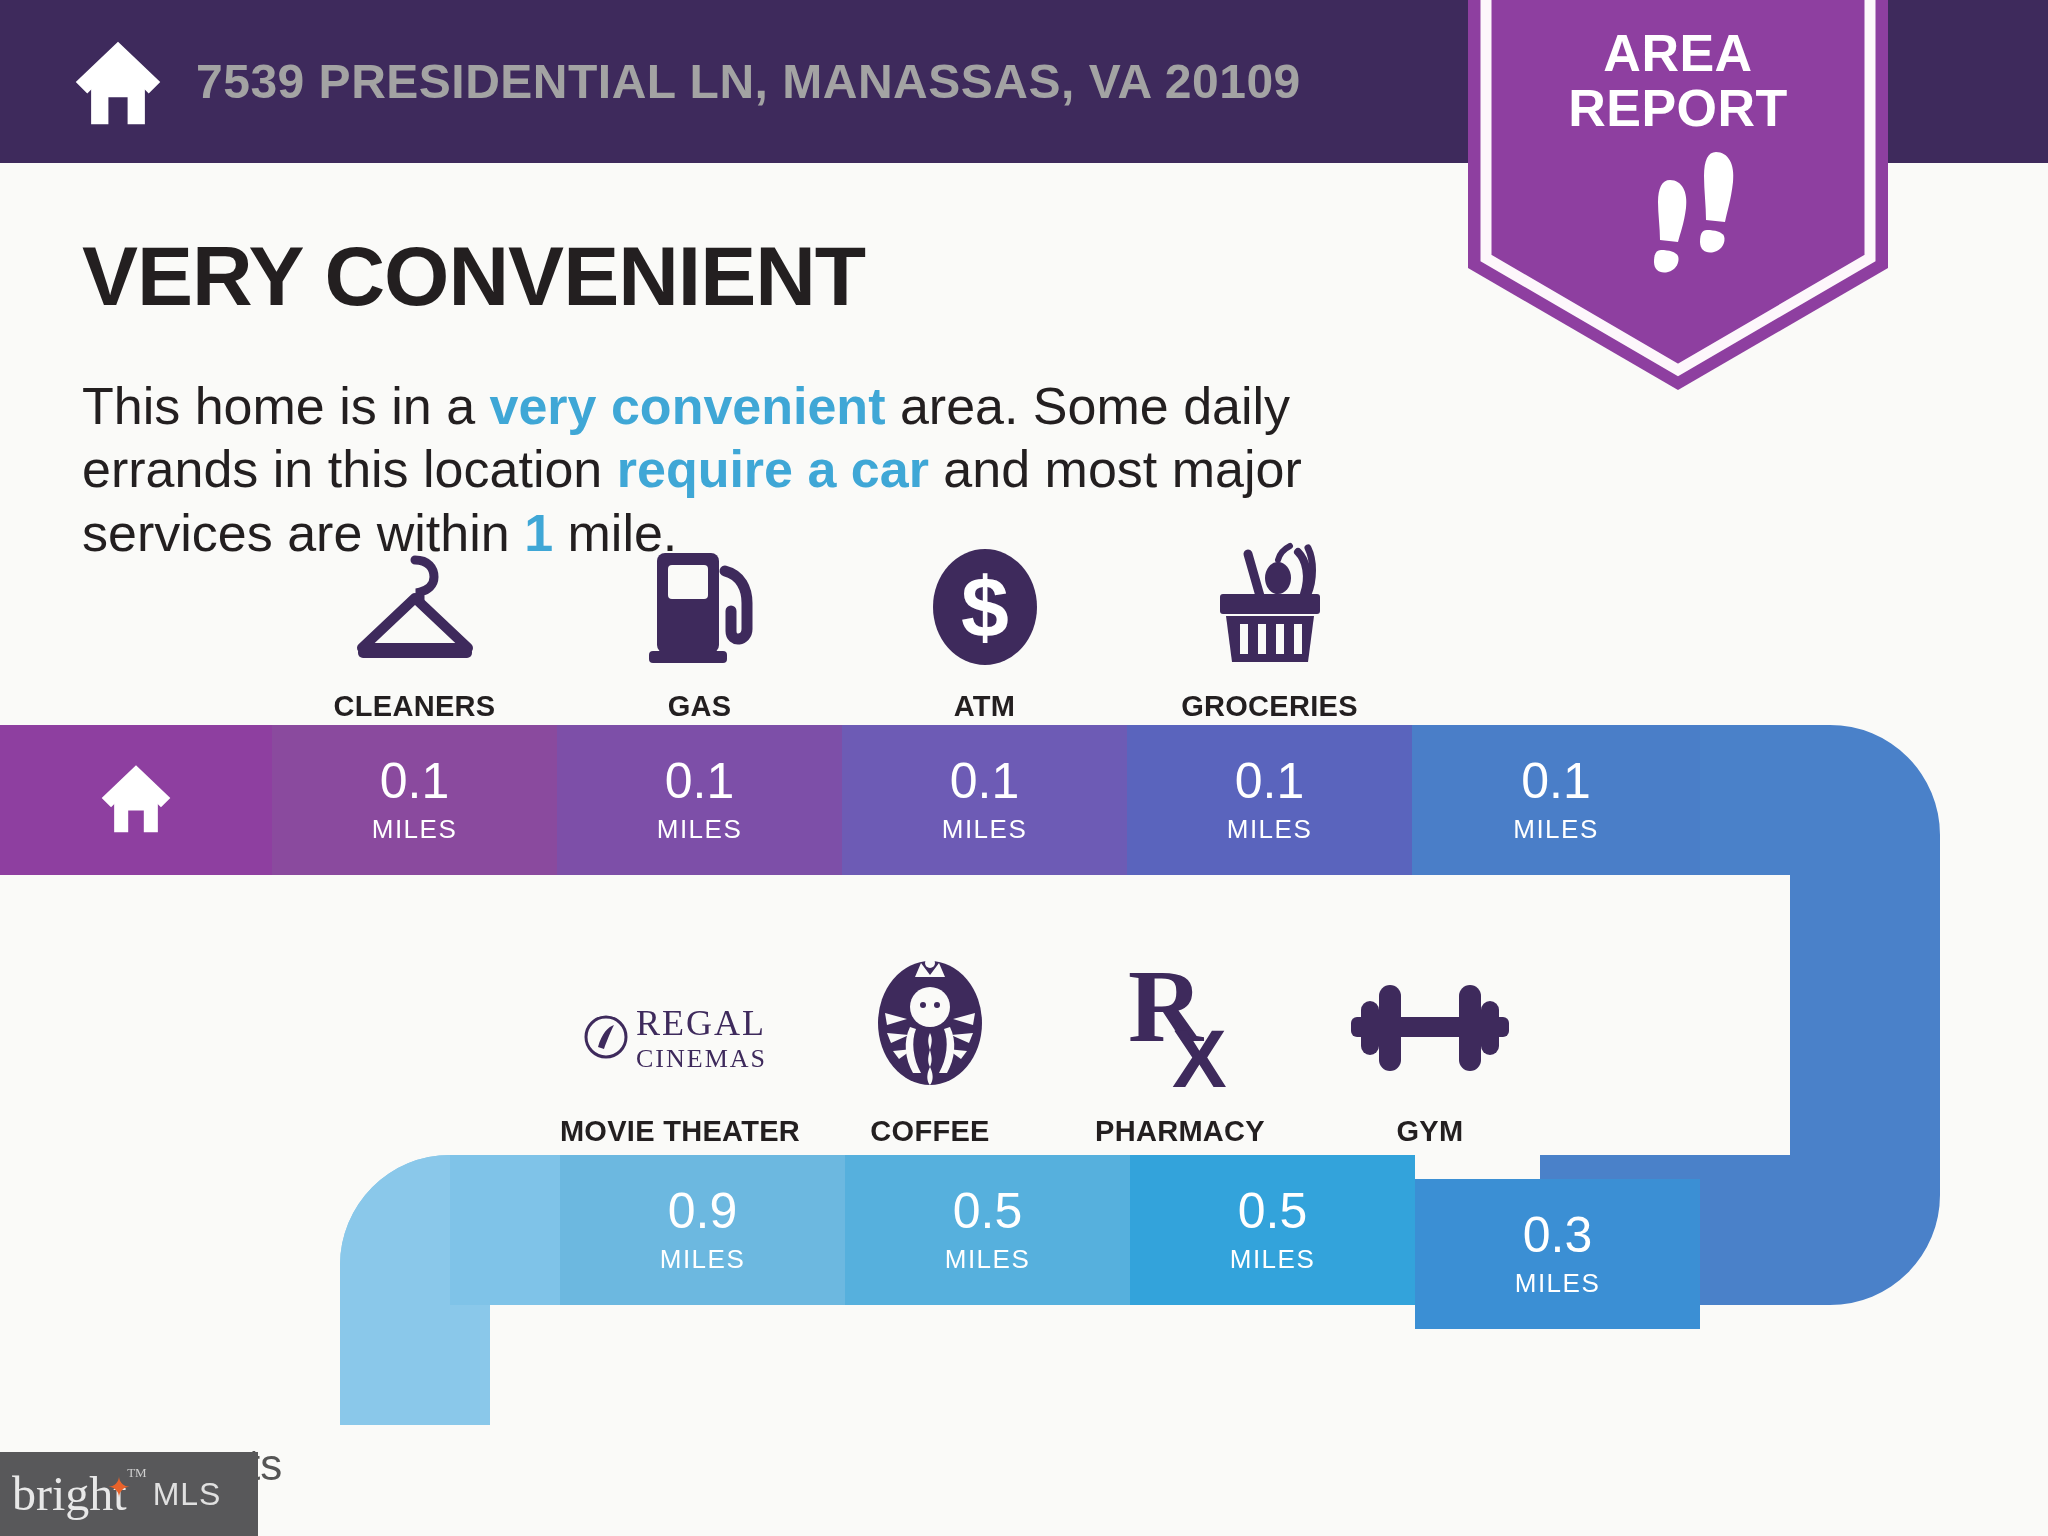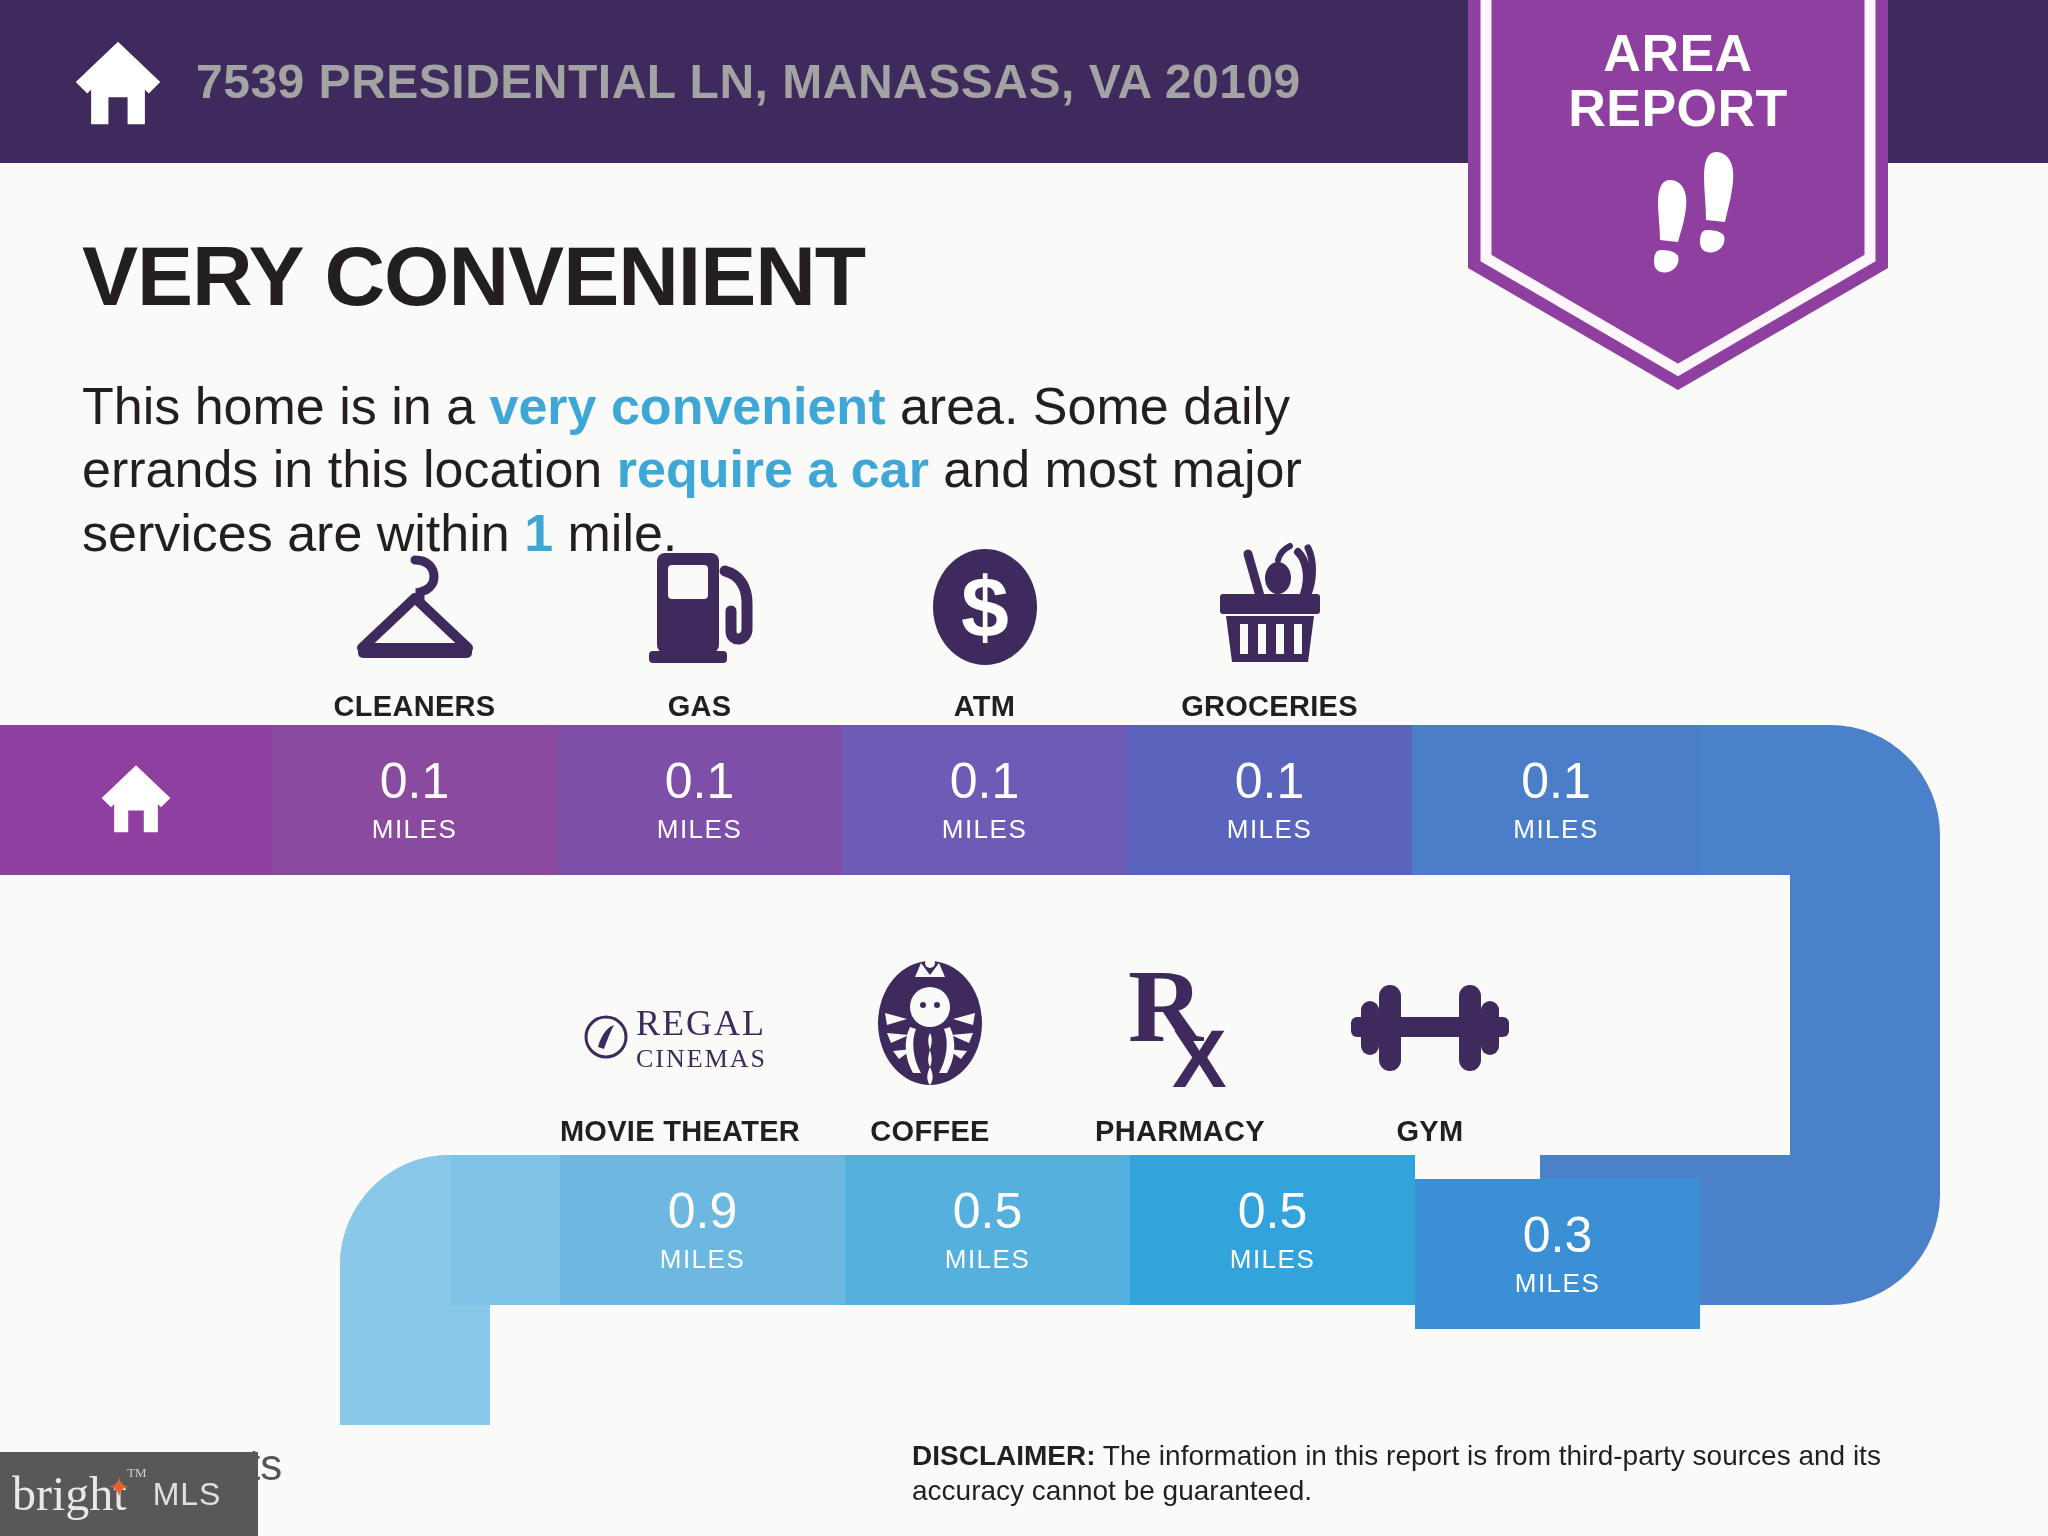--- a/index.html
+++ b/index.html
@@ -322,17 +322,14 @@
 
   <div id="bright-logo">
     <span id="bright-word">
       <span>bright</span>
       <span id="bright-diamond">✦</span>
       <span id="bright-tm">TM</span>
     </span>
     <span id="bright-mls">MLS</span>
   </div>
 
-  <div id="disclaimer">
-    <b>DISCLAIMER:</b><span> The information in this report is from third-party sources and its accuracy cannot be guaranteed.</span>
-  </div>
 
 </div>
 
 </body></html>

